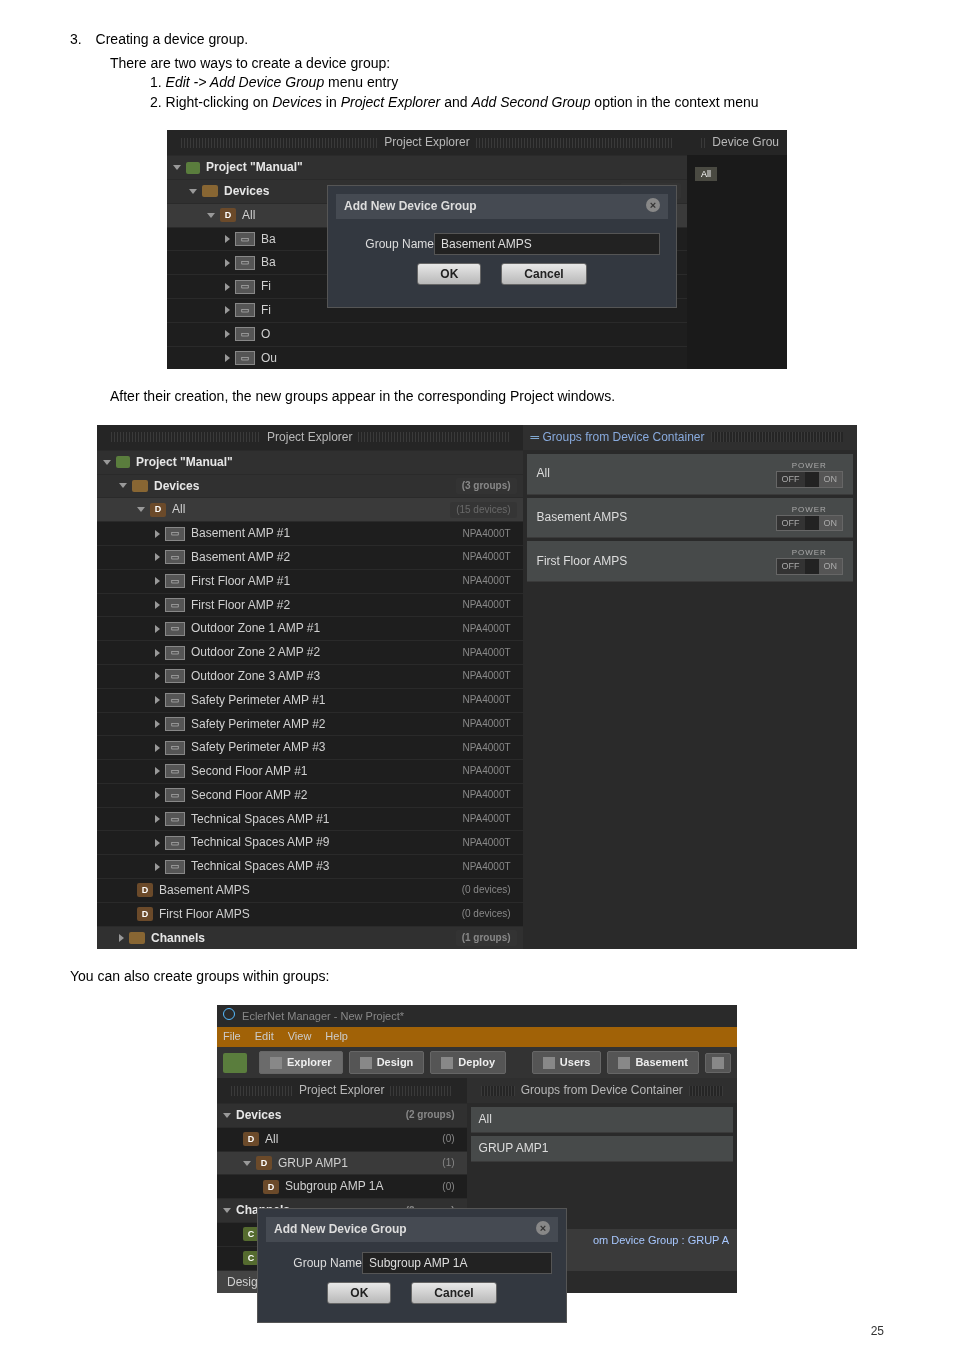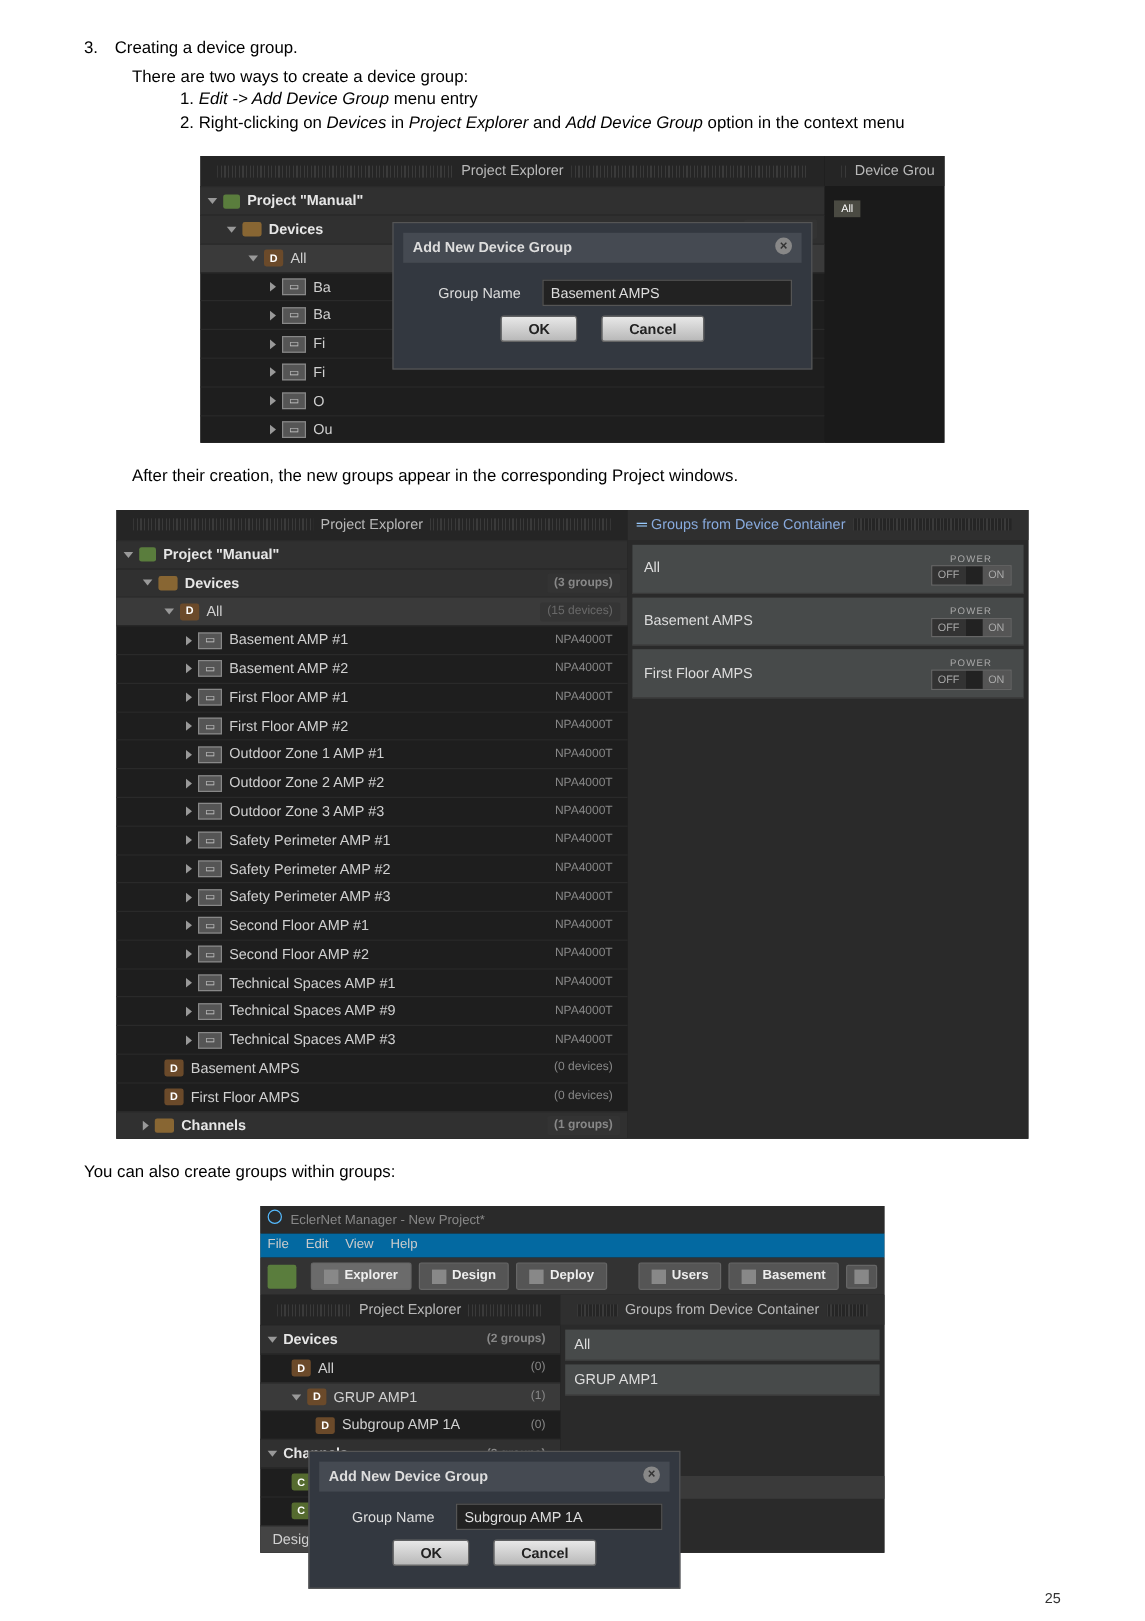--- a/index.html
+++ b/index.html
@@ -114,21 +114,21 @@
     font-weight: bold;
     display: flex;
     justify-content: space-between;
     text-align: center;
   }
   .close-x {
     width: 14px; height: 14px; background: #888; color:#333; border-radius:7px;
     display:inline-flex; align-items:center; justify-content:center; font-size:11px; font-weight:bold;
   }
   .modal-body { padding: 14px 8px; }
-  .modal-row { display:flex; align-items:center; gap:18px; margin-bottom:6px; }
+  .modal-row { display:flex; align-items:center; gap:0; margin-bottom:6px; }
   .modal-row label { width:90px; text-align:right; }
   .modal-input {
     flex:1; background:#222; color:#ddd; border:1px solid #555; padding:3px 6px; font-size:12px;
   }
   .modal-buttons { display:flex; justify-content:center; gap:20px; margin-top:8px; }
   .btn {
     background: linear-gradient(#e8e8e8,#b8b8b8);
     border: 1px solid #666;
     color: #222;
     font-size: 12px;
@@ -163,21 +163,21 @@
     display:flex; border:1px solid #666;
   }
   .power-badge .sw span { padding:1px 5px; background:#333; }
   .power-badge .sw .on { background:#555; }
 
   
   .app-titlebar {
     background:#2a2a2a; color:#888; font-size:11px; padding:3px 6px;
   }
   .menu-bar {
-    background:#0369a1; color:#ccc; font-size:11px; padding:2px 6px;
+    background:#a16207; color:#ccc; font-size:11px; padding:2px 6px;
     display:flex; gap:14px;
   }
   .toolbar {
     background:#333; padding:4px 6px; display:flex; gap:6px; align-items:center;
   }
   .tbtn {
     background:#555; color:#eee; font-size:11px; padding:3px 10px;
     border:1px solid #666; border-radius:2px; display:flex; align-items:center; gap:5px;font-weight:bold;
   }
   .tbtn.active { background:#6b6b6b; }
@@ -204,21 +204,21 @@
 
 <div class="h3">
   <span class="section-num">3.</span>
   <span>Creating a device group.</span>
 </div>
 <div class="indent1">There are two ways to create a device group:</div>
 <div class="indent2">
   <span>1. </span><span class="italic">Edit -&gt; Add Device Group</span><span> menu entry</span>
 </div>
 <div class="indent2" style="text-align:justify;">
-  <span>2. Right-clicking on </span><span class="italic">Devices</span><span> in </span><span class="italic">Project Explorer</span><span> and </span><span class="italic">Add Device Group</span><span> option in the context menu</span>
+  <span>2. Right-clicking on </span><span class="italic">Devices</span><span> in </span><span class="italic">Project Explorer</span><span> and </span><span class="italic">Add Second Group</span><span> option in the context menu</span>
 </div>
 
 <div class="shot shot1">
   <div class="shot1-inner">
     <div class="shot1-left">
       <div class="panel-title">
         <span class="stripes"></span>
         <span>Project Explorer</span>
         <span class="stripes"></span>
       </div>
@@ -595,20 +595,23 @@
       </div>
       <div id="shot3-right-groups" style="padding:4px;">
           <div class="group-row" style="padding: 4px 8px;">
             <span>All</span>
           </div>
           <div class="group-row" style="padding: 4px 8px;">
             <span>GRUP AMP1</span>
           </div>
         </div>
       <div style="height:60px;"></div>
+      <div style="background:#3a3a3a;padding:4px 8px;color:#a8c8ff;font-size:11px;text-align:right;">
+        <span>om Device Group : GRUP A</span>
+      </div>
       <div style="background:#3a3a3a;padding:2px 8px;color:#a8c8ff;font-size:11px;">
         <span>1A</span>
       </div>
     </div>
 
     <div class="overlay">
       <div class="modal">
         <div class="modal-title">
           <span>Add New Device Group</span>
           <span class="close-x">×</span>

